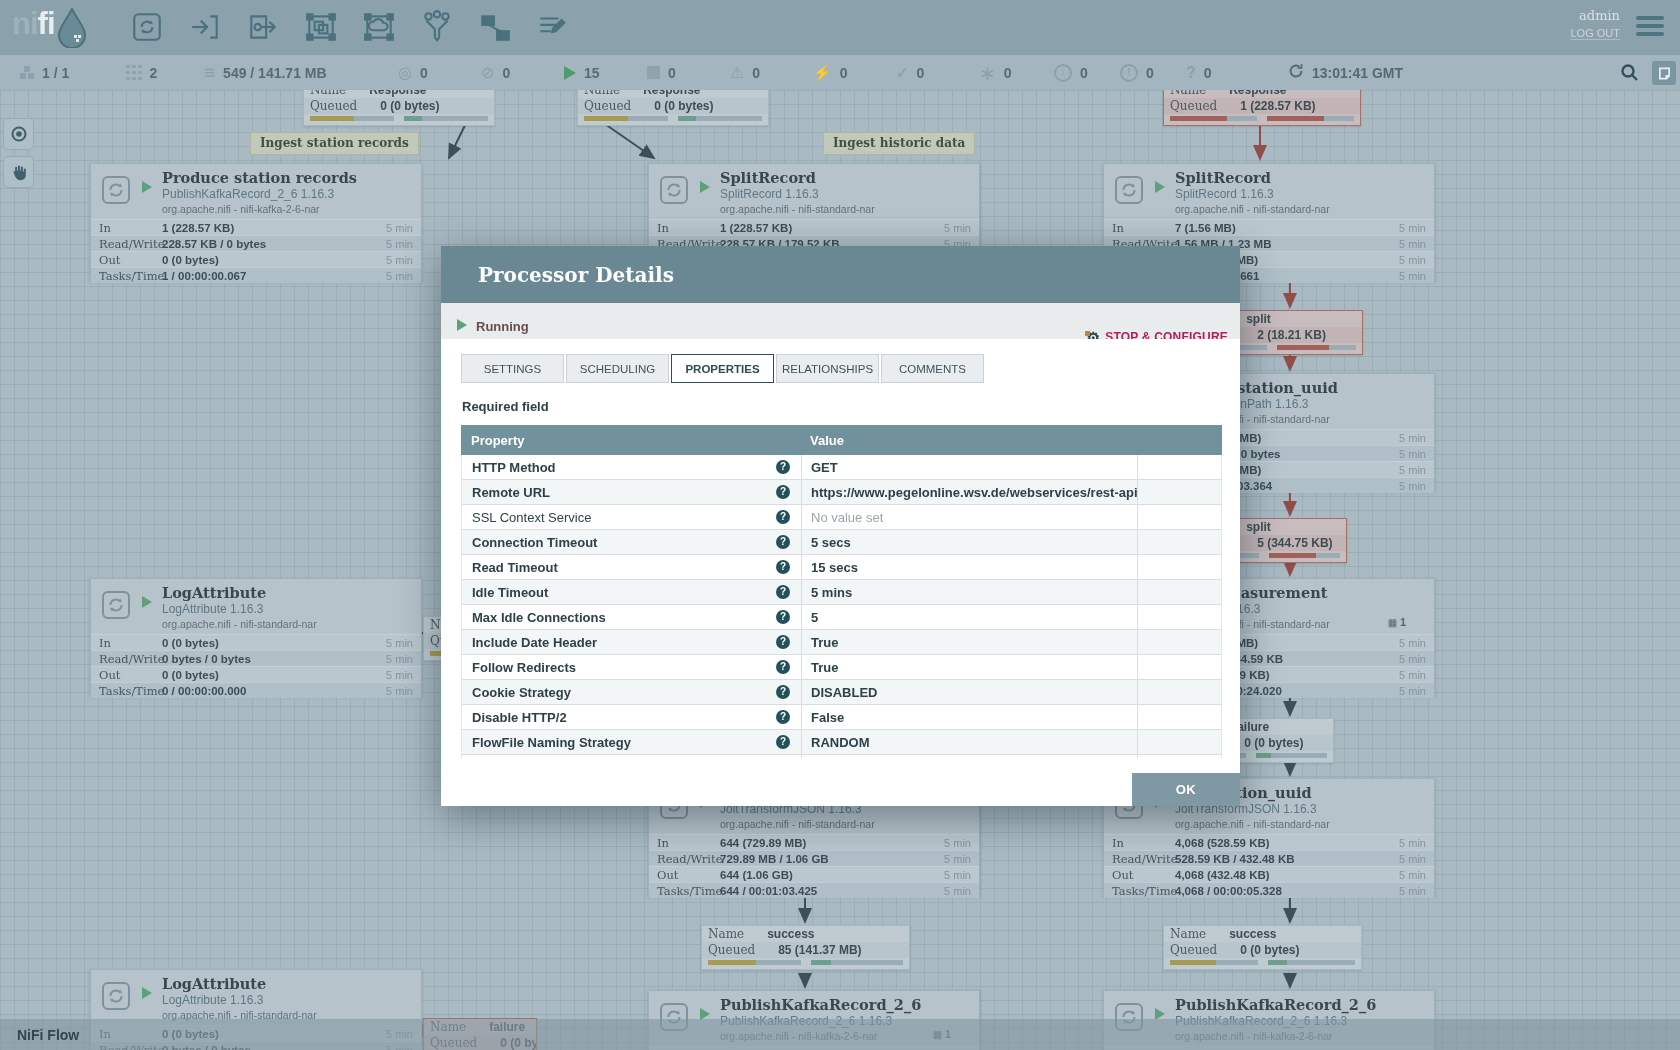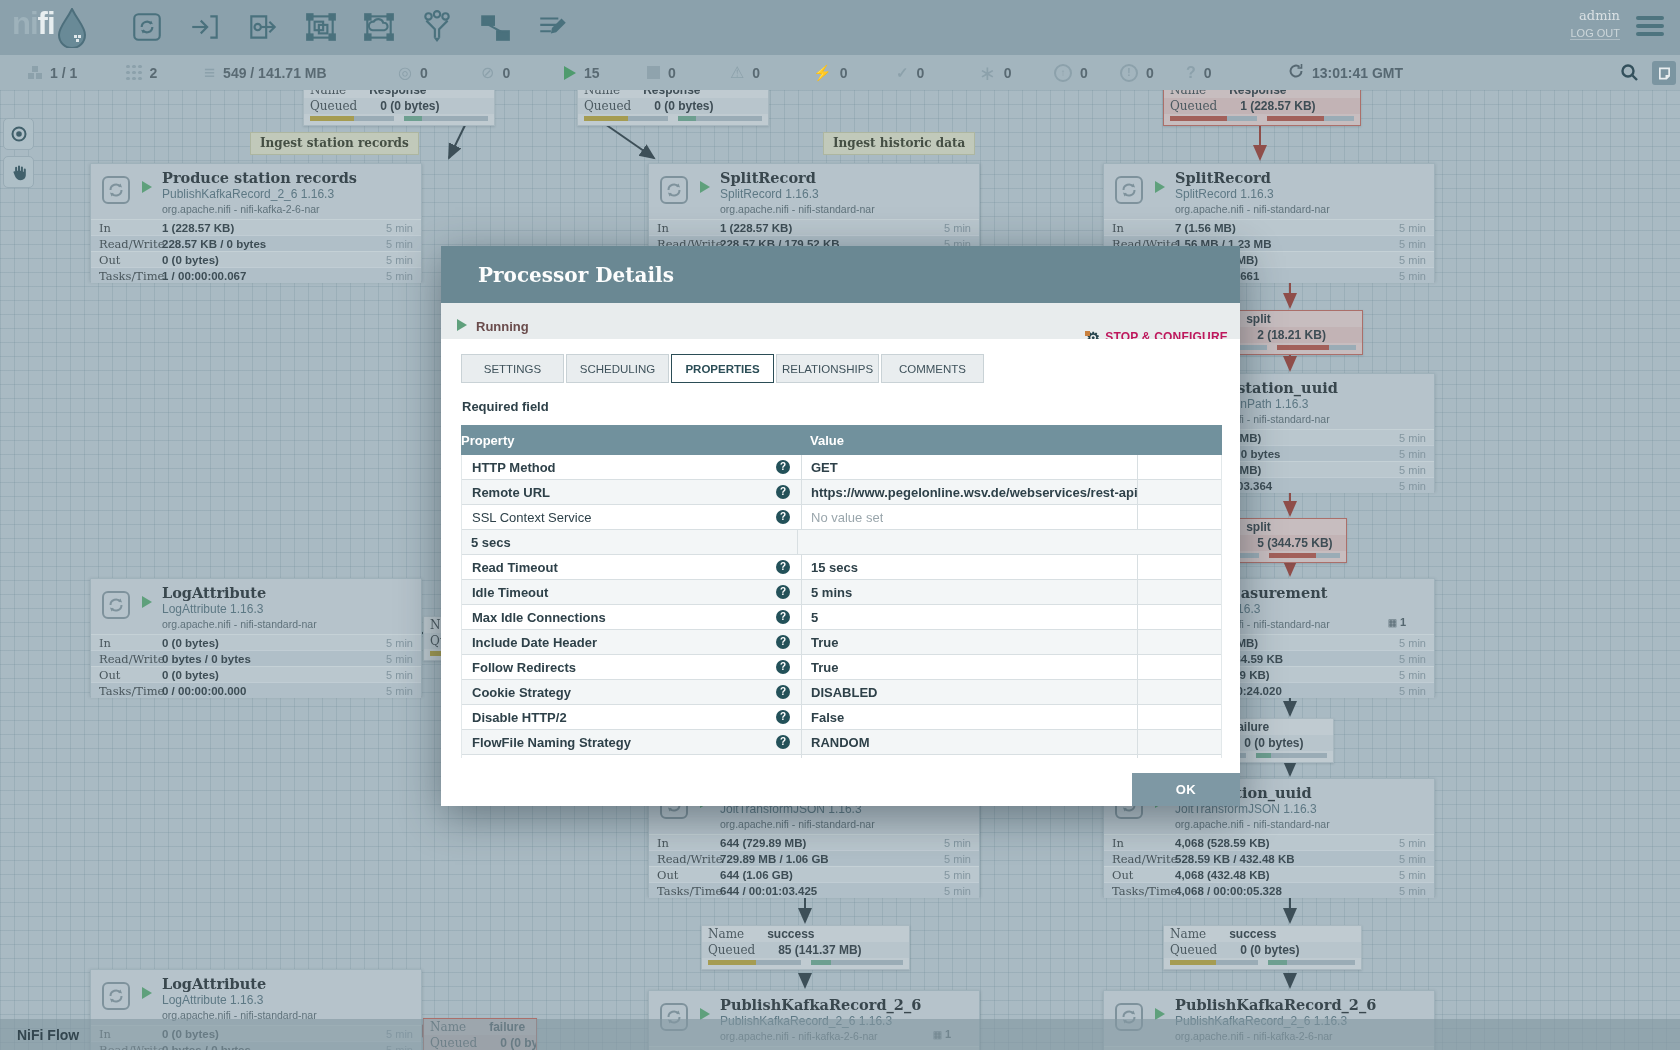--- a/index.html
+++ b/index.html
@@ -18,21 +18,21 @@
   .hdr-user{font-size:13px;color:#d9e0e3;font-family:"DejaVu Serif",serif}
   .hdr-logout{font-size:11px;color:#ccd6da;margin-top:4px;border-bottom:1px solid rgba(255,255,255,.3);display:inline-block;cursor:pointer}
   .burger{position:absolute;right:16px;top:16px;width:28px;height:4px;background:#4e747f;border-radius:2px;
     box-shadow:0 8px 0 #4e747f,0 16px 0 #4e747f;cursor:pointer}
 
   
   .sbar{position:absolute;top:55px;left:0;right:0;height:35px;background:#a3b5be;z-index:4}
   .sitem{position:absolute;top:0;height:35px;display:flex;align-items:center;gap:8px}
   .sic{color:#8ca1ab;font-size:15px;display:inline-block;line-height:1}
   .sval{font-weight:bold;font-size:14px;color:#596a73}
-  .pos-s-cluster{left:28px}.pos-s-threads{left:126px}.pos-s-queued{left:204px}
+  .pos-s-cluster{left:20px}.pos-s-threads{left:126px}.pos-s-queued{left:204px}
   .pos-s-transmit{left:398px}.pos-s-notransmit{left:481px}.pos-s-running{left:564px}
   .pos-s-stopped{left:647px}.pos-s-invalid{left:730px}.pos-s-disabled{left:813px}
   .pos-s-uptodate{left:896px}.pos-s-modified{left:979px}.pos-s-stale{left:1054px}
   .pos-s-syncfail{left:1120px}.pos-s-question{left:1186px}
   .pos-s-cluster .sic::before{content:"";display:block;width:6px;height:6px;background:#8ca1ab;
     box-shadow:8px 0 0 #8ca1ab,4px -7px 0 #8ca1ab;margin:7px 8px 0 0}
   .pos-s-threads .sic{color:#8ca1ab}
   .pos-s-threads .sic::before{content:"";display:block;width:3.5px;height:3.5px;border-radius:50%;background:#8ca1ab;
     box-shadow:6px 0,12px 0,0 6px,6px 6px,12px 6px,0 12px,6px 12px,12px 12px;margin:0 12px 12px 0}
   .pos-s-queued .sic::before{content:"≡";font-size:19px;font-weight:bold}
@@ -131,21 +131,21 @@
   .m-gear::before{content:"⚙"}
   .m-gear::after{content:"";position:absolute;left:-2px;top:1px;width:5px;height:5px;background:#c8803e}
   .m-body{position:absolute;top:93px;left:0;right:0;bottom:0;background:#fff}
   .tabs{position:absolute;left:20px;top:15px;display:flex}
   .tab{width:101px;height:27px;background:#e9edef;border:1px solid #c9d2d6;margin-right:2px;display:flex;
     align-items:center;justify-content:center;font-size:11.5px;color:#3f525b;cursor:pointer}
   .tab.sel{background:#fff;border:1px solid #2b4d56;color:#2b4d56;font-weight:bold}
   .req-note{position:absolute;left:21px;top:60px;font-weight:bold;font-size:13px;color:#2e4149}
   .ptable{position:absolute;left:20px;top:86px;width:761px}
   .ptable-head{height:30px;background:#71919d;display:flex;align-items:center;color:#fff;font-weight:bold;font-size:13px}
-  .th-prop{width:340px;box-sizing:border-box}
+  .th-prop{width:340px;padding-left:10px;box-sizing:border-box}
   .th-val{width:336px;padding-left:9px;box-sizing:border-box}
   .th-extra{flex:1}
   .ptable-body{height:303px;overflow:hidden;border-left:1px solid #e2e8ea;border-right:1px solid #e2e8ea}
   .trow{display:flex;height:24px;align-items:center;border-bottom:1px solid #d8dfe2;background:#fff}
   .trow:nth-child(even){background:#f3f6f7}
   .tc-prop{width:340px;display:flex;align-items:center;height:100%;border-right:1px solid #d8dfe2;box-sizing:border-box}
   .tc-val{width:336px;display:flex;align-items:center;height:100%;border-right:1px solid #d8dfe2;box-sizing:border-box}
   .tc-extra{flex:1;height:100%}
   .pname{margin-left:10px;font-size:13px;color:#2e4149}
   .pname.req{font-weight:bold}
@@ -1088,20 +1088,24 @@
               <span class="pname">SSL Context Service</span>
               <span class="help"></span>
             </div>
             <div class="tc-val">
               <span class="pval unset">No value set</span>
             </div>
             <div class="tc-extra"></div>
           </div>
 
           <div class="trow">
+            <div class="tc-prop">
+              <span class="pname req">Connection Timeout</span>
+              <span class="help"></span>
+            </div>
             <div class="tc-val">
               <span class="pval">5 secs</span>
             </div>
             <div class="tc-extra"></div>
           </div>
 
           <div class="trow">
             <div class="tc-prop">
               <span class="pname req">Read Timeout</span>
               <span class="help"></span>

